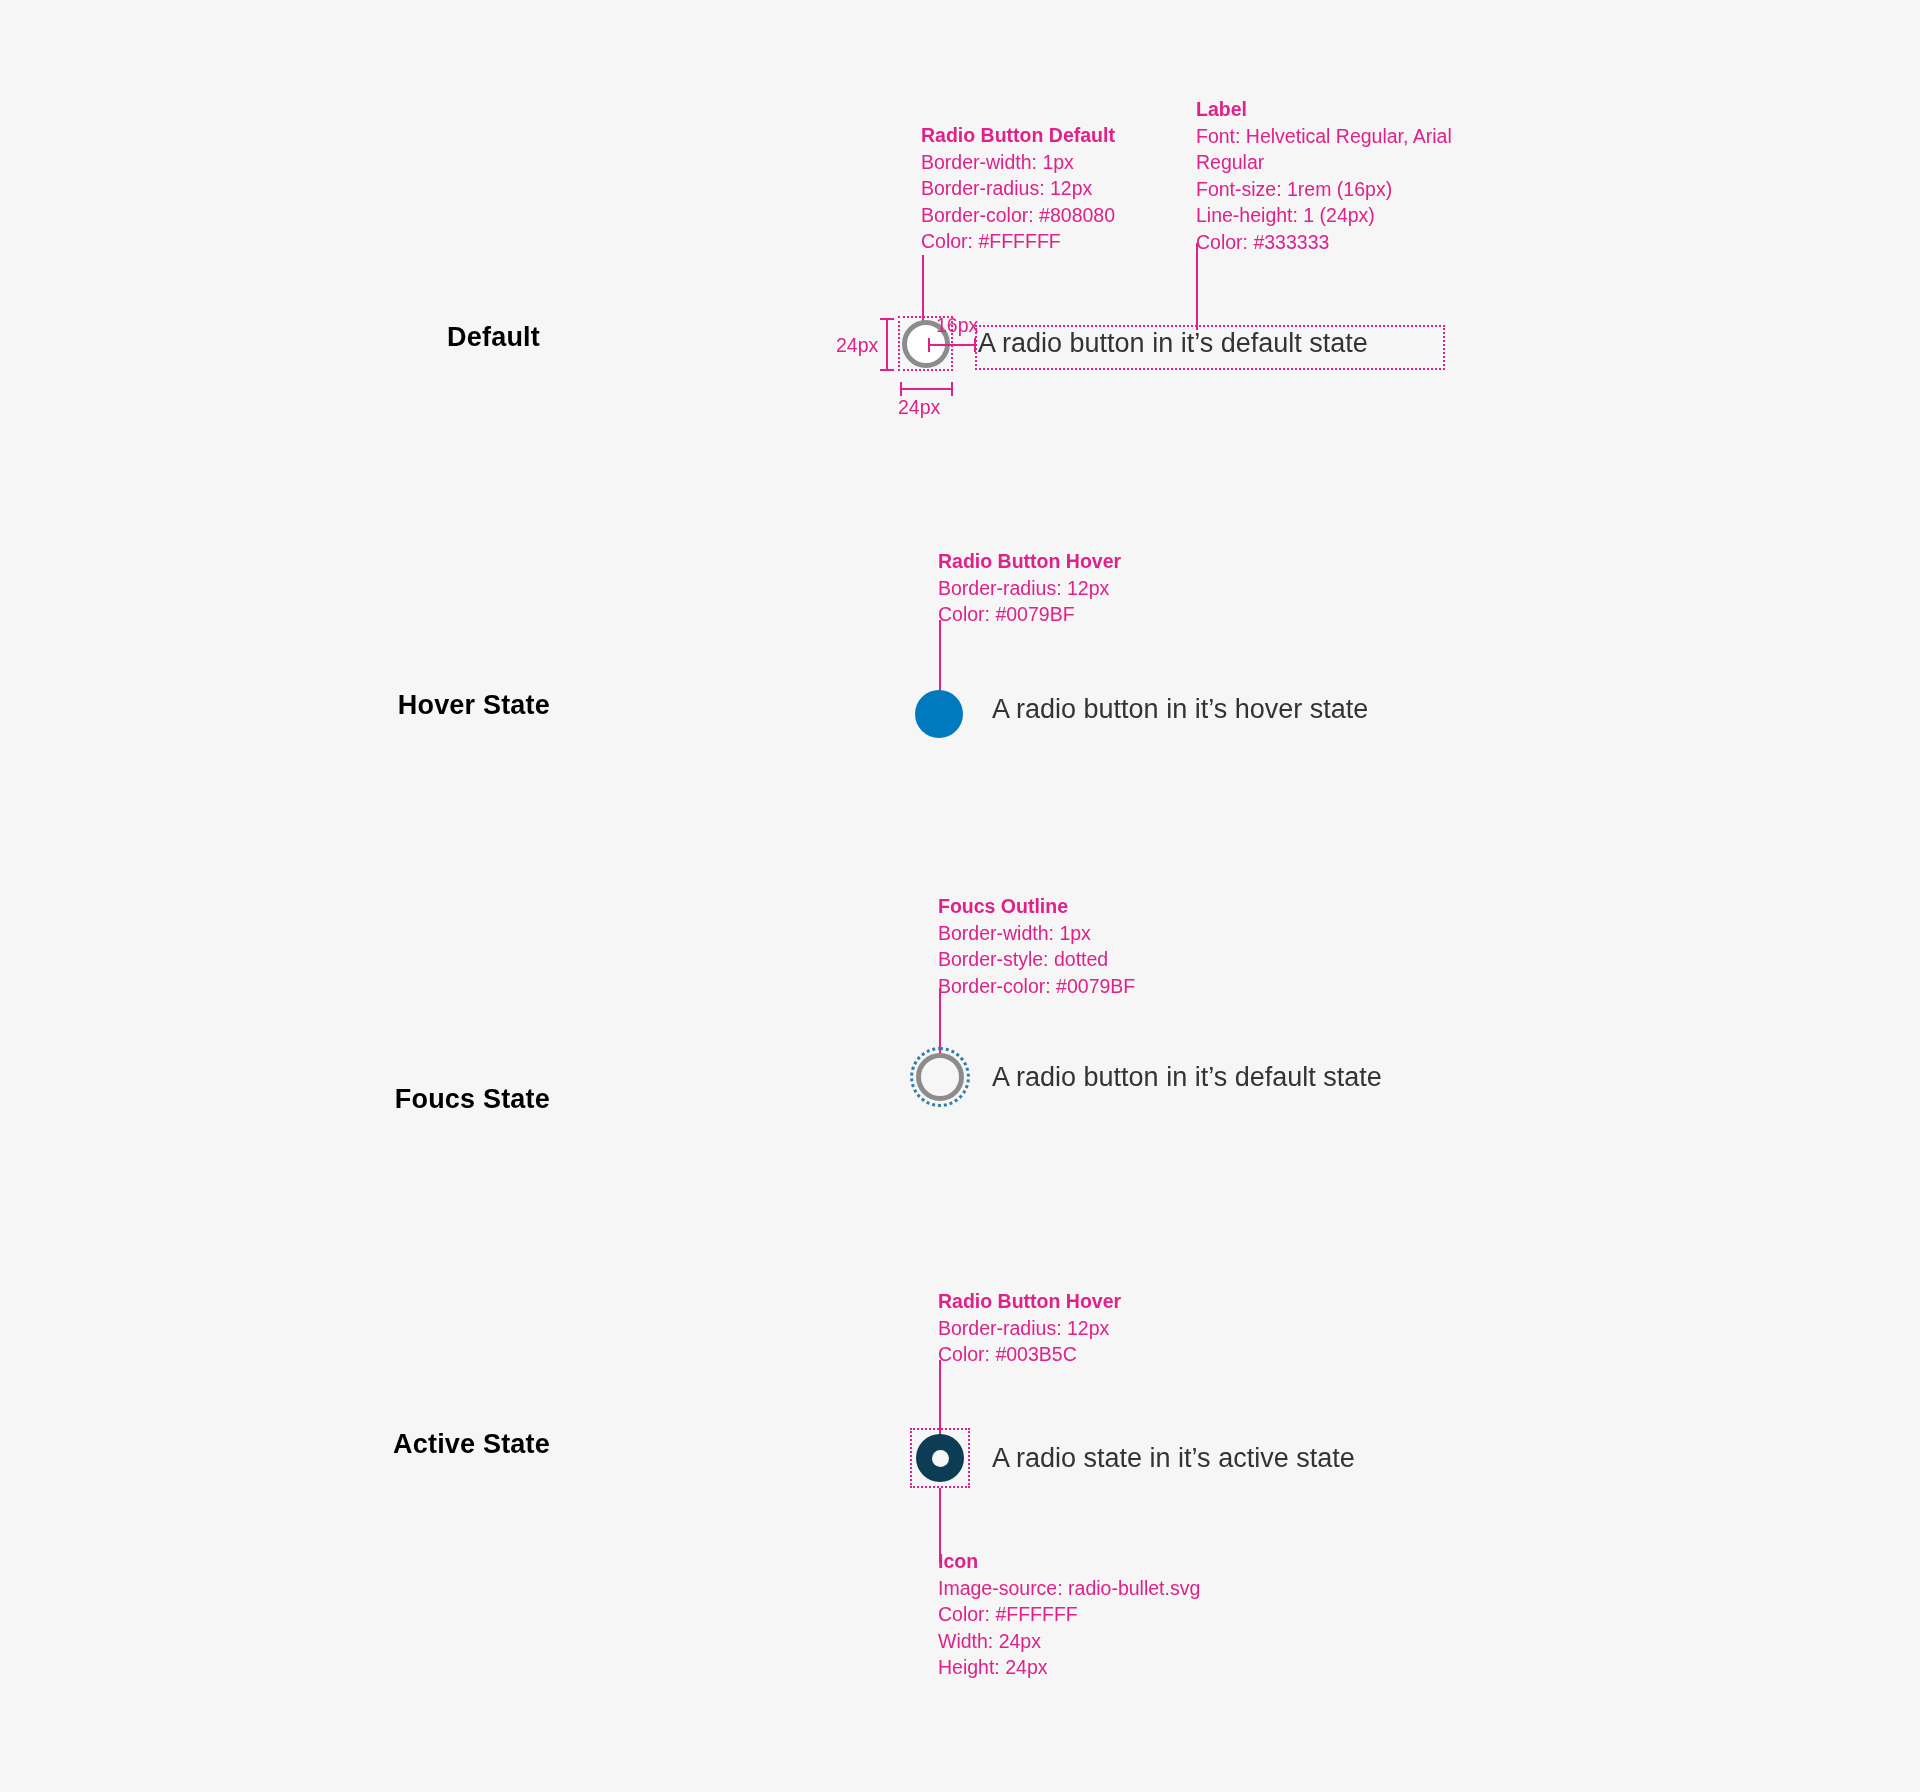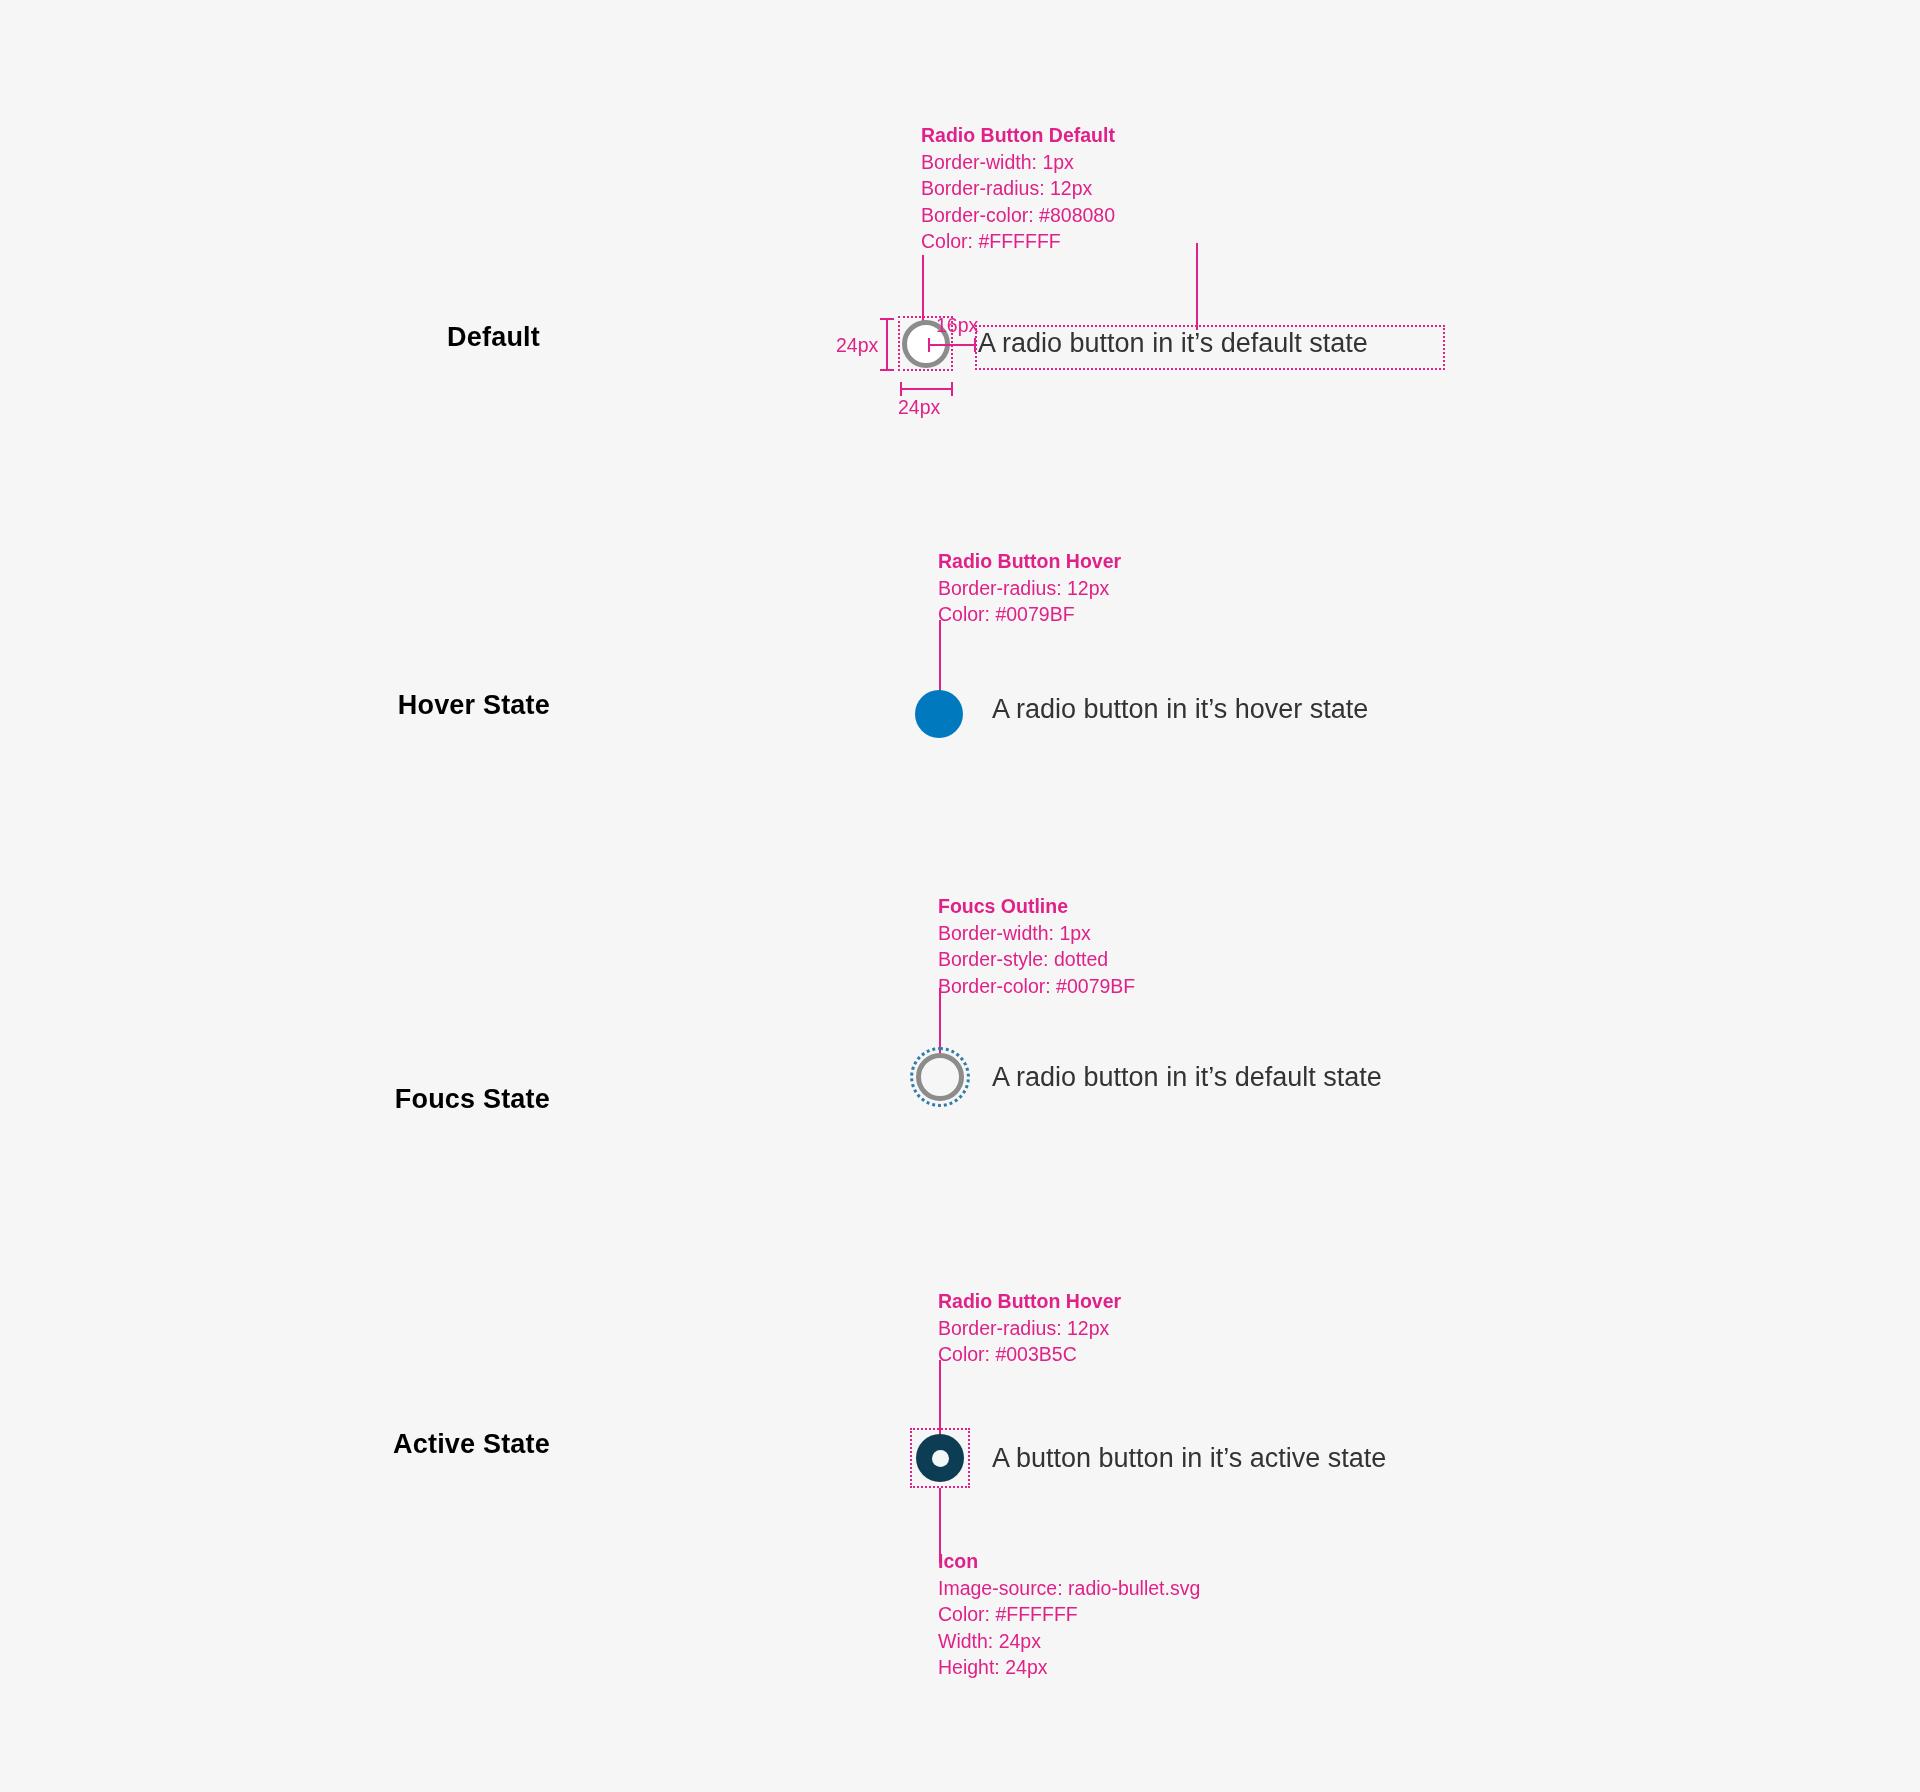--- a/index.html
+++ b/index.html
@@ -161,20 +161,27 @@
 <div class="canvas">
 
   <div class="abs anno" style="left:921px; top:122px;">
     <span class="anno-title">Radio Button Default</span>
     <span class="anno-line">Border-width: 1px</span>
     <span class="anno-line">Border-radius: 12px</span>
     <span class="anno-line">Border-color: #808080</span>
     <span class="anno-line">Color: #FFFFFF</span>
   </div>
 
+  <div class="abs anno wrapy" style="left:1196px; top:96px; width:300px;">
+    <span class="anno-title">Label</span>
+    <span class="anno-line">Font: Helvetical Regular, Arial Regular</span>
+    <span class="anno-line">Font-size: 1rem (16px)</span>
+    <span class="anno-line">Line-height: 1 (24px)</span>
+    <span class="anno-line">Color: #333333</span>
+  </div>
 
   <div class="abs leader" style="left:922px; top:255px; height:75px;"></div>
   <div class="abs leader" style="left:1196px; top:243px; height:87px;"></div>
 
   <div class="abs state-title" style="left:340px; top:322px; width:200px;">Default</div>
 
   <div class="dotbox" style="left:898px; top:316px; width:55px; height:55px;"></div>
 
   <div class="dotbox" style="left:975px; top:325px; width:470px; height:45px;"></div>
 
@@ -236,21 +243,21 @@
   <div class="abs leader" style="left:939px; top:1360px; height:78px;"></div>
 
   <div class="abs state-title" style="left:280px; top:1429px; width:270px;">Active State</div>
 
   <div class="dotbox" style="left:910px; top:1428px; width:60px; height:60px;"></div>
 
   <div class="radio radio-active" style="left:916px; top:1434px;">
     <span class="bullet"></span>
   </div>
 
-  <div class="abs radio-label" style="left:992px; top:1434px; line-height:49px;">A button button in it’s active state</div>
+  <div class="abs radio-label" style="left:992px; top:1434px; line-height:49px;">A radio state in it’s active state</div>
 
   <div class="abs leader" style="left:939px; top:1488px; height:75px;"></div>
 
   <div class="abs anno" style="left:938px; top:1548px;">
     <span class="anno-title">Icon</span>
     <span class="anno-line">Image-source: radio-bullet.svg</span>
     <span class="anno-line">Color: #FFFFFF</span>
     <span class="anno-line">Width: 24px</span>
     <span class="anno-line">Height: 24px</span>
   </div>

